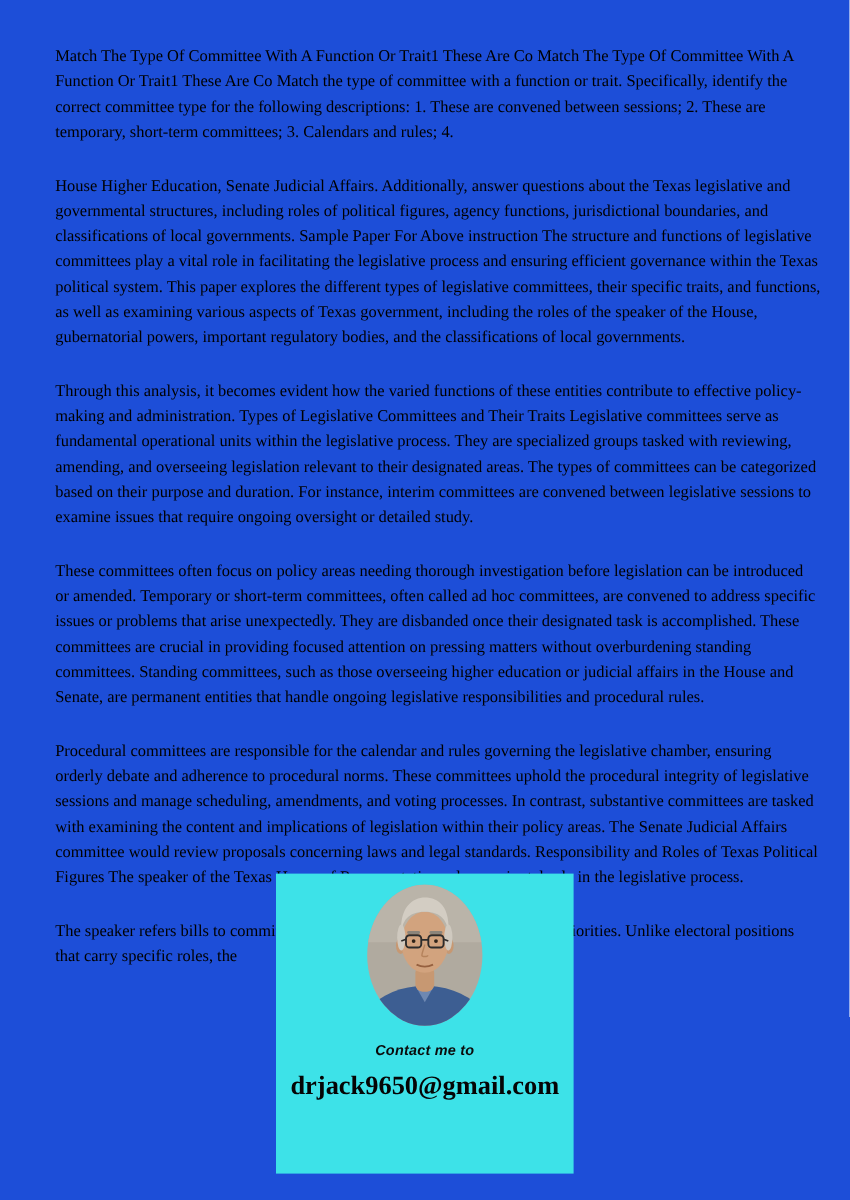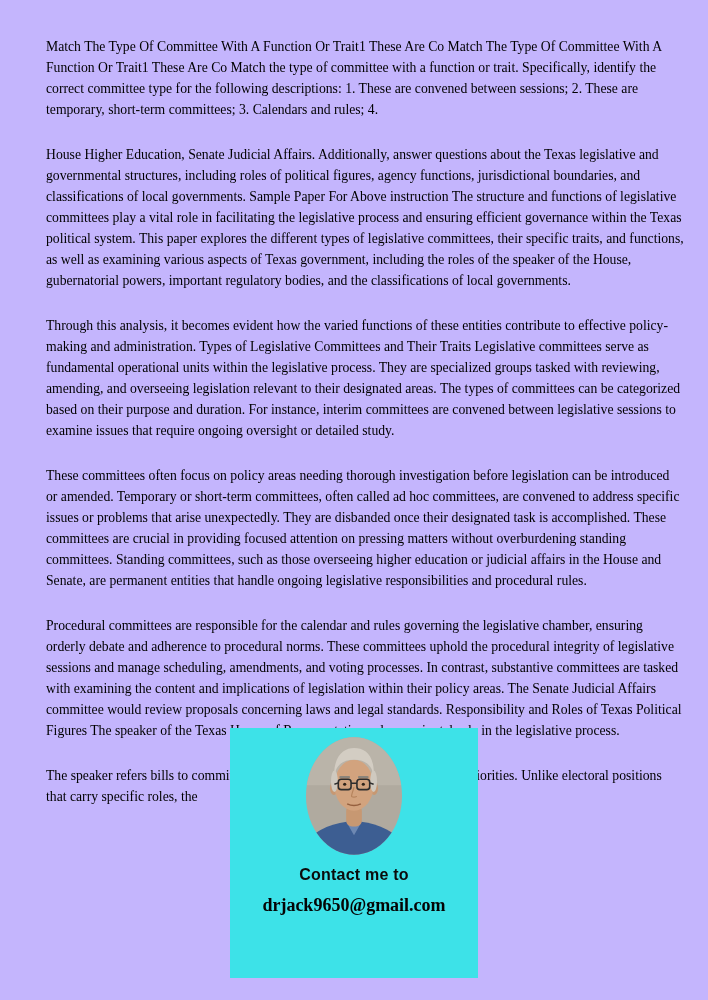--- a/index.html
+++ b/index.html
@@ -4,21 +4,21 @@
 <style>
   html, body {
     margin: 0;
     padding: 0;
     background: #ffffff;
   }
   .page {
     position: relative;
     width: 708px;
     height: 1000px;
-    background: #c4b5fd;
+    background: #1d4ed8;
     overflow: hidden;
     font-family: "Liberation Serif", serif;
     color: #000000;
   }
   .doc {
     position: absolute;
     top: 0;
     left: 0;
     width: 708px;
     padding: 36px 24px 0 46px;
@@ -48,30 +48,31 @@
   }
   .photo-wrap svg {
     display: block;
     width: 98px;
     height: 120px;
   }
   .ad-headline {
     margin-top: 5px;
     font-family: "Liberation Sans", sans-serif;
     font-weight: 700;
-    font-size: 16px;
+    font-size: 12px;
     line-height: 28px;
     color: #0b0b0b;
     letter-spacing: 0.2px;
+    font-style: italic;
   }
   .ad-email {
     margin-top: 5px;
     font-family: "Liberation Serif", serif;
     font-weight: 700;
-    font-size: 18px;
+    font-size: 22px;
     line-height: 22px;
     color: #050505;
   }
 </style>
 </head>
 <body>
 
 <div class="page">
 
   <div class="doc">

